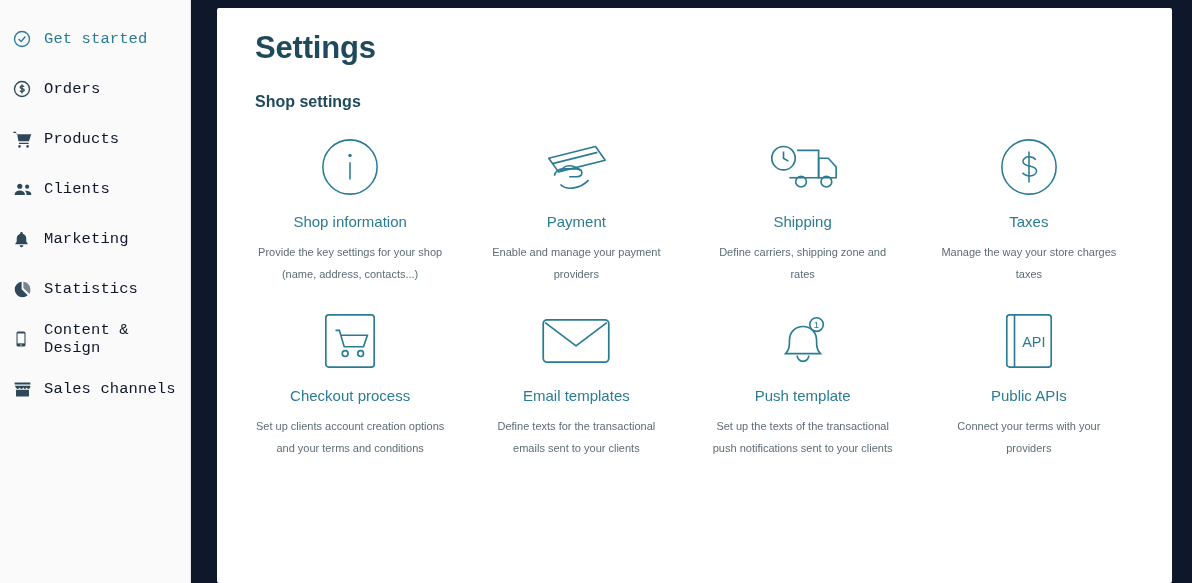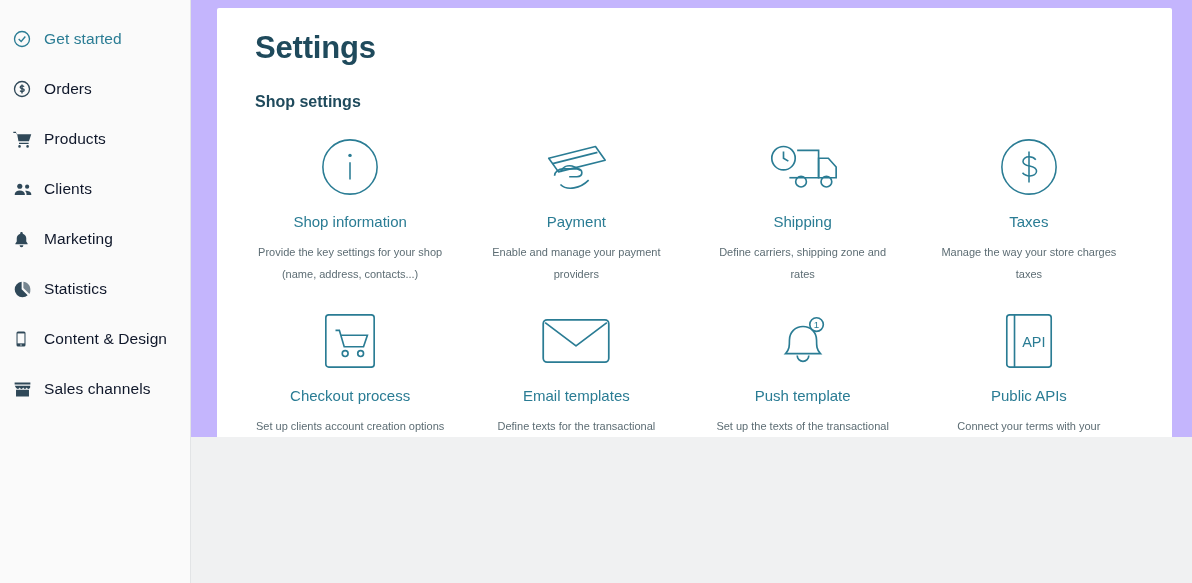--- a/index.html
+++ b/index.html
@@ -21,20 +21,21 @@
 
   
   .sidebar {
     width: 191px;
     height: 583px;
     background: #fafafa;
     border-right: 1px solid #e2e4e6;
     box-sizing: border-box;
     padding-top: 14px;
     flex: 0 0 191px;
+    font-family: Liberation Mono, monospace;
   }
   .nav-item {
     display: flex;
     align-items: center;
     height: 50px;
     padding-left: 12px;
     box-sizing: border-box;
     cursor: pointer;
   }
   .nav-icon {
@@ -52,22 +53,22 @@
     margin-left: 6px;
     letter-spacing: .1px;
   }
   .nav-item.active .nav-label {
     color: #2a7c94;
   }
 
   
   .main {
     flex: 1 1 auto;
-    height: 437px;
-    background: #c4b5fd;
+    height: 583px;
+    background: #0f172a;
     box-sizing: border-box;
     padding: 8px 20px 0 26px;
     overflow: hidden;
   }
   .panel {
     background: #ffffff;
     height: 575px;
     box-sizing: border-box;
     padding: 22px 30px 0 20px;
     border-radius: 2px;

